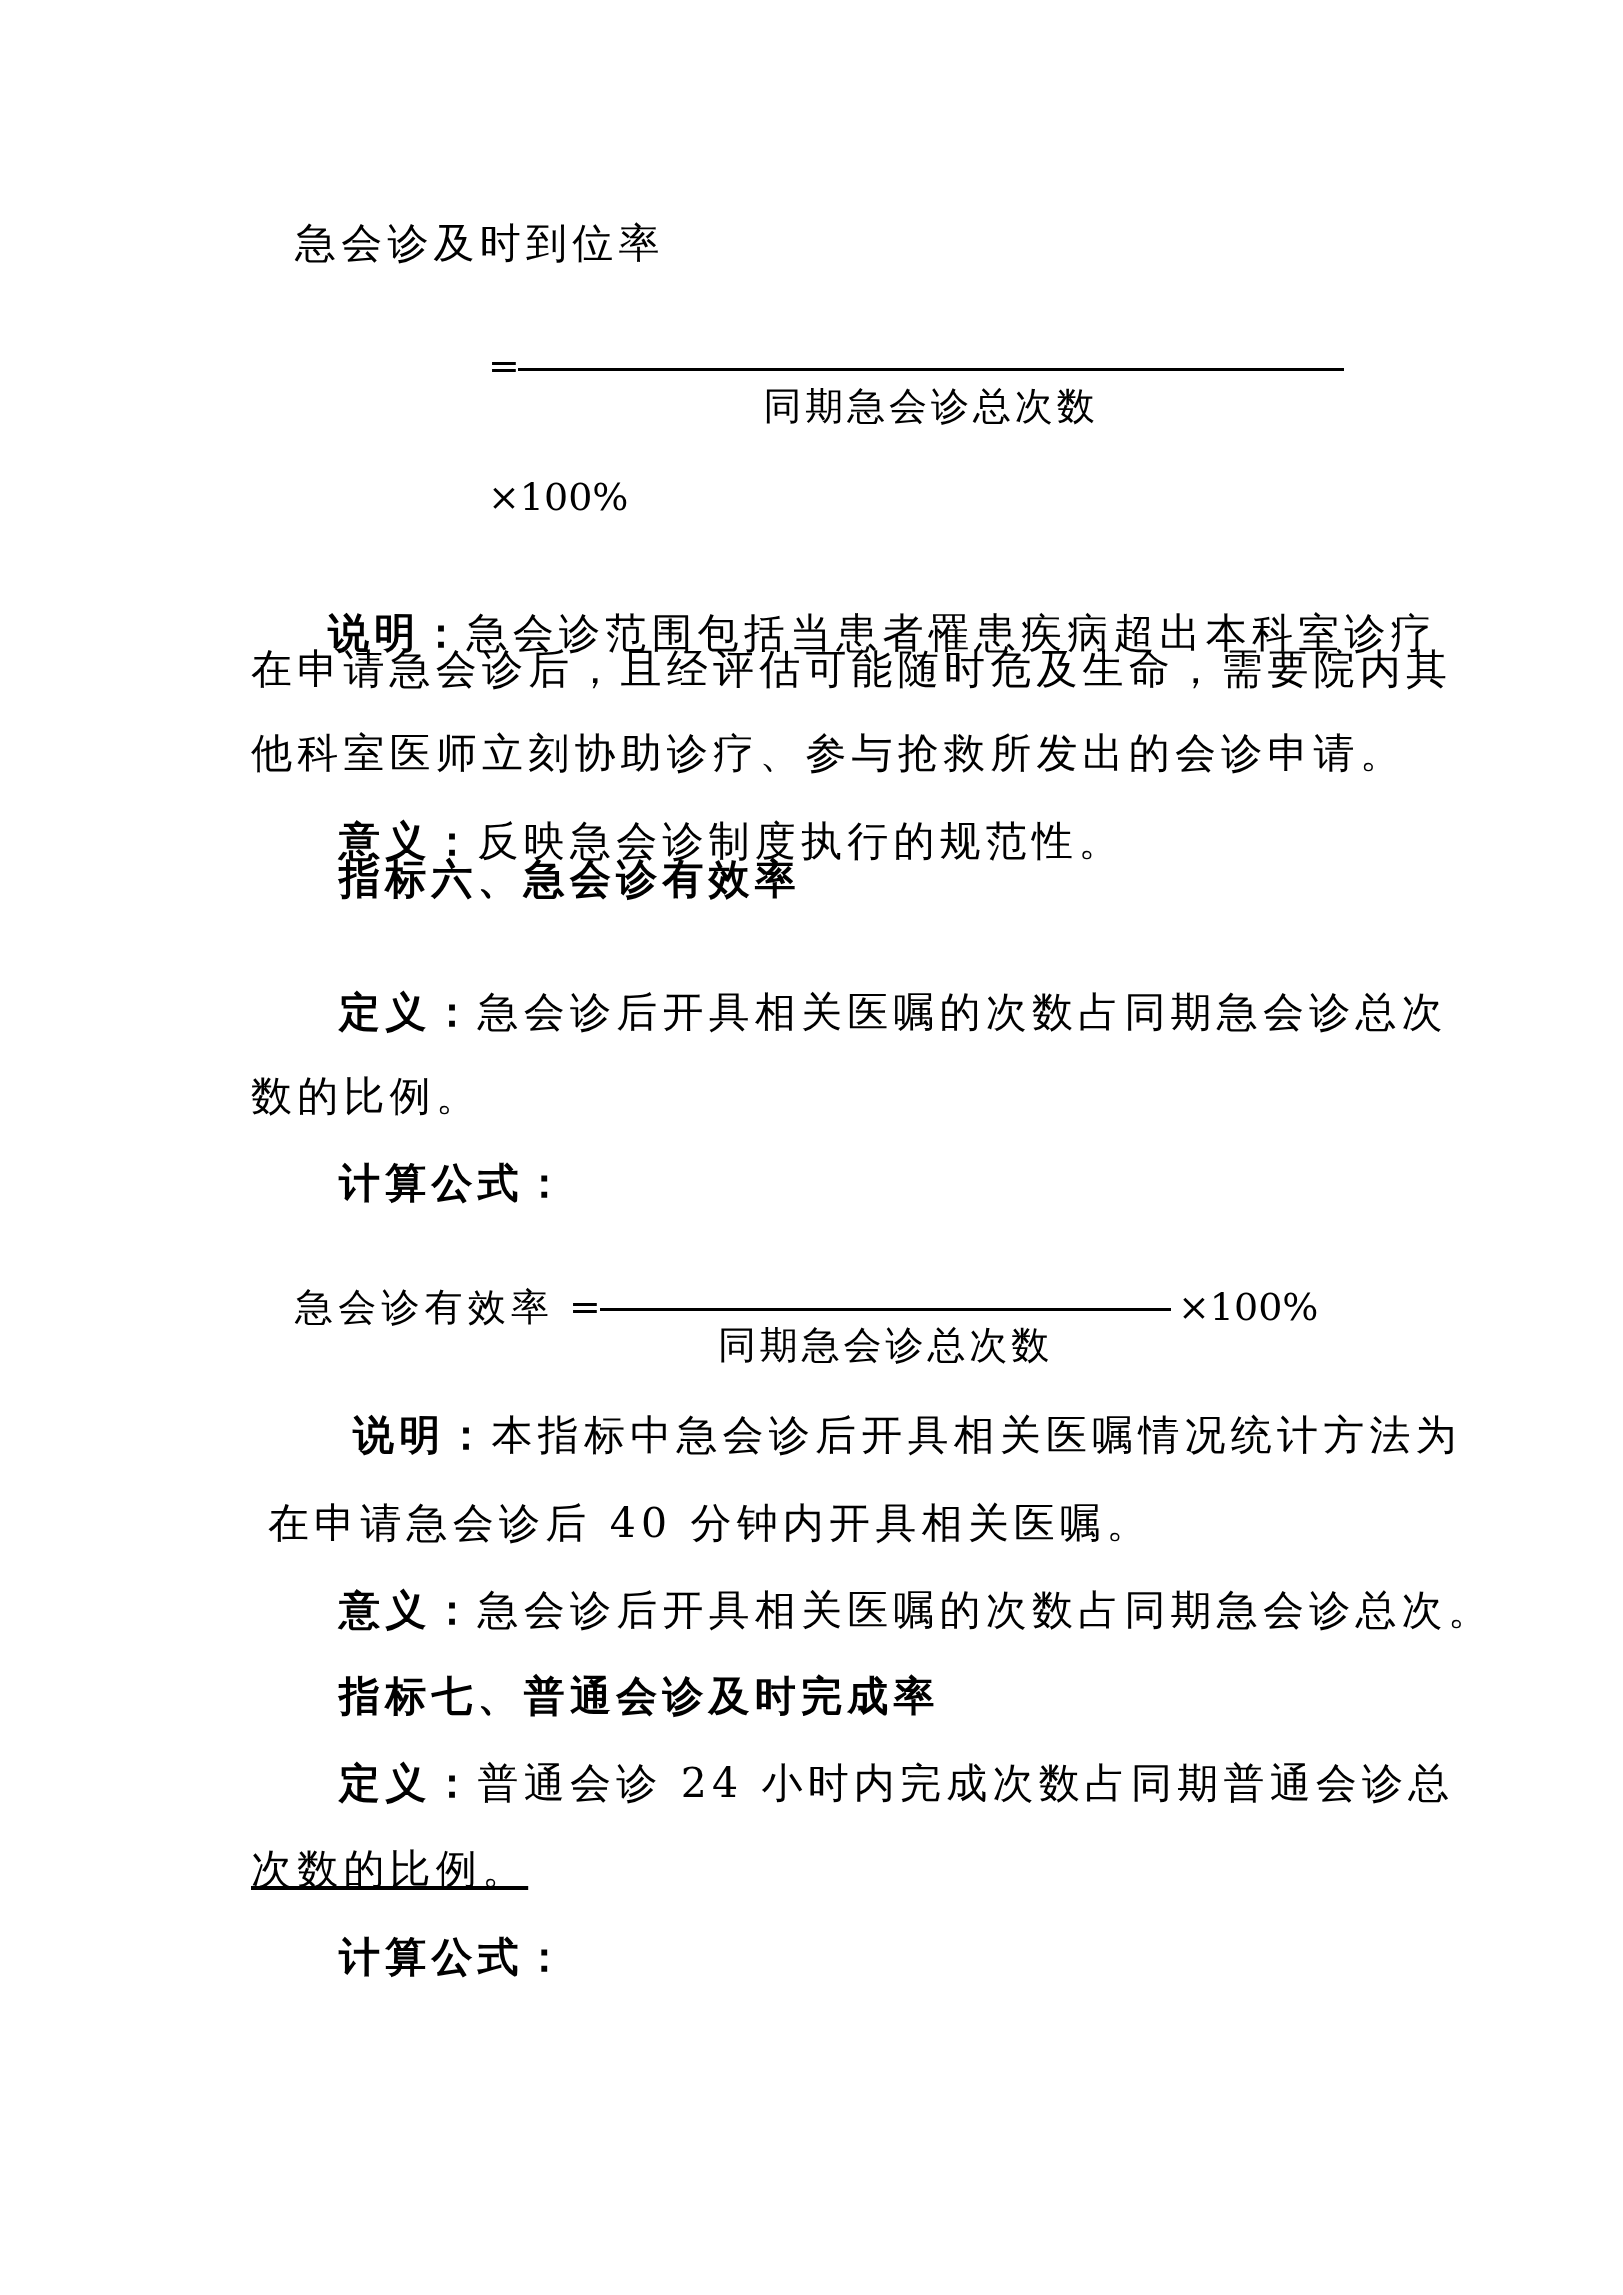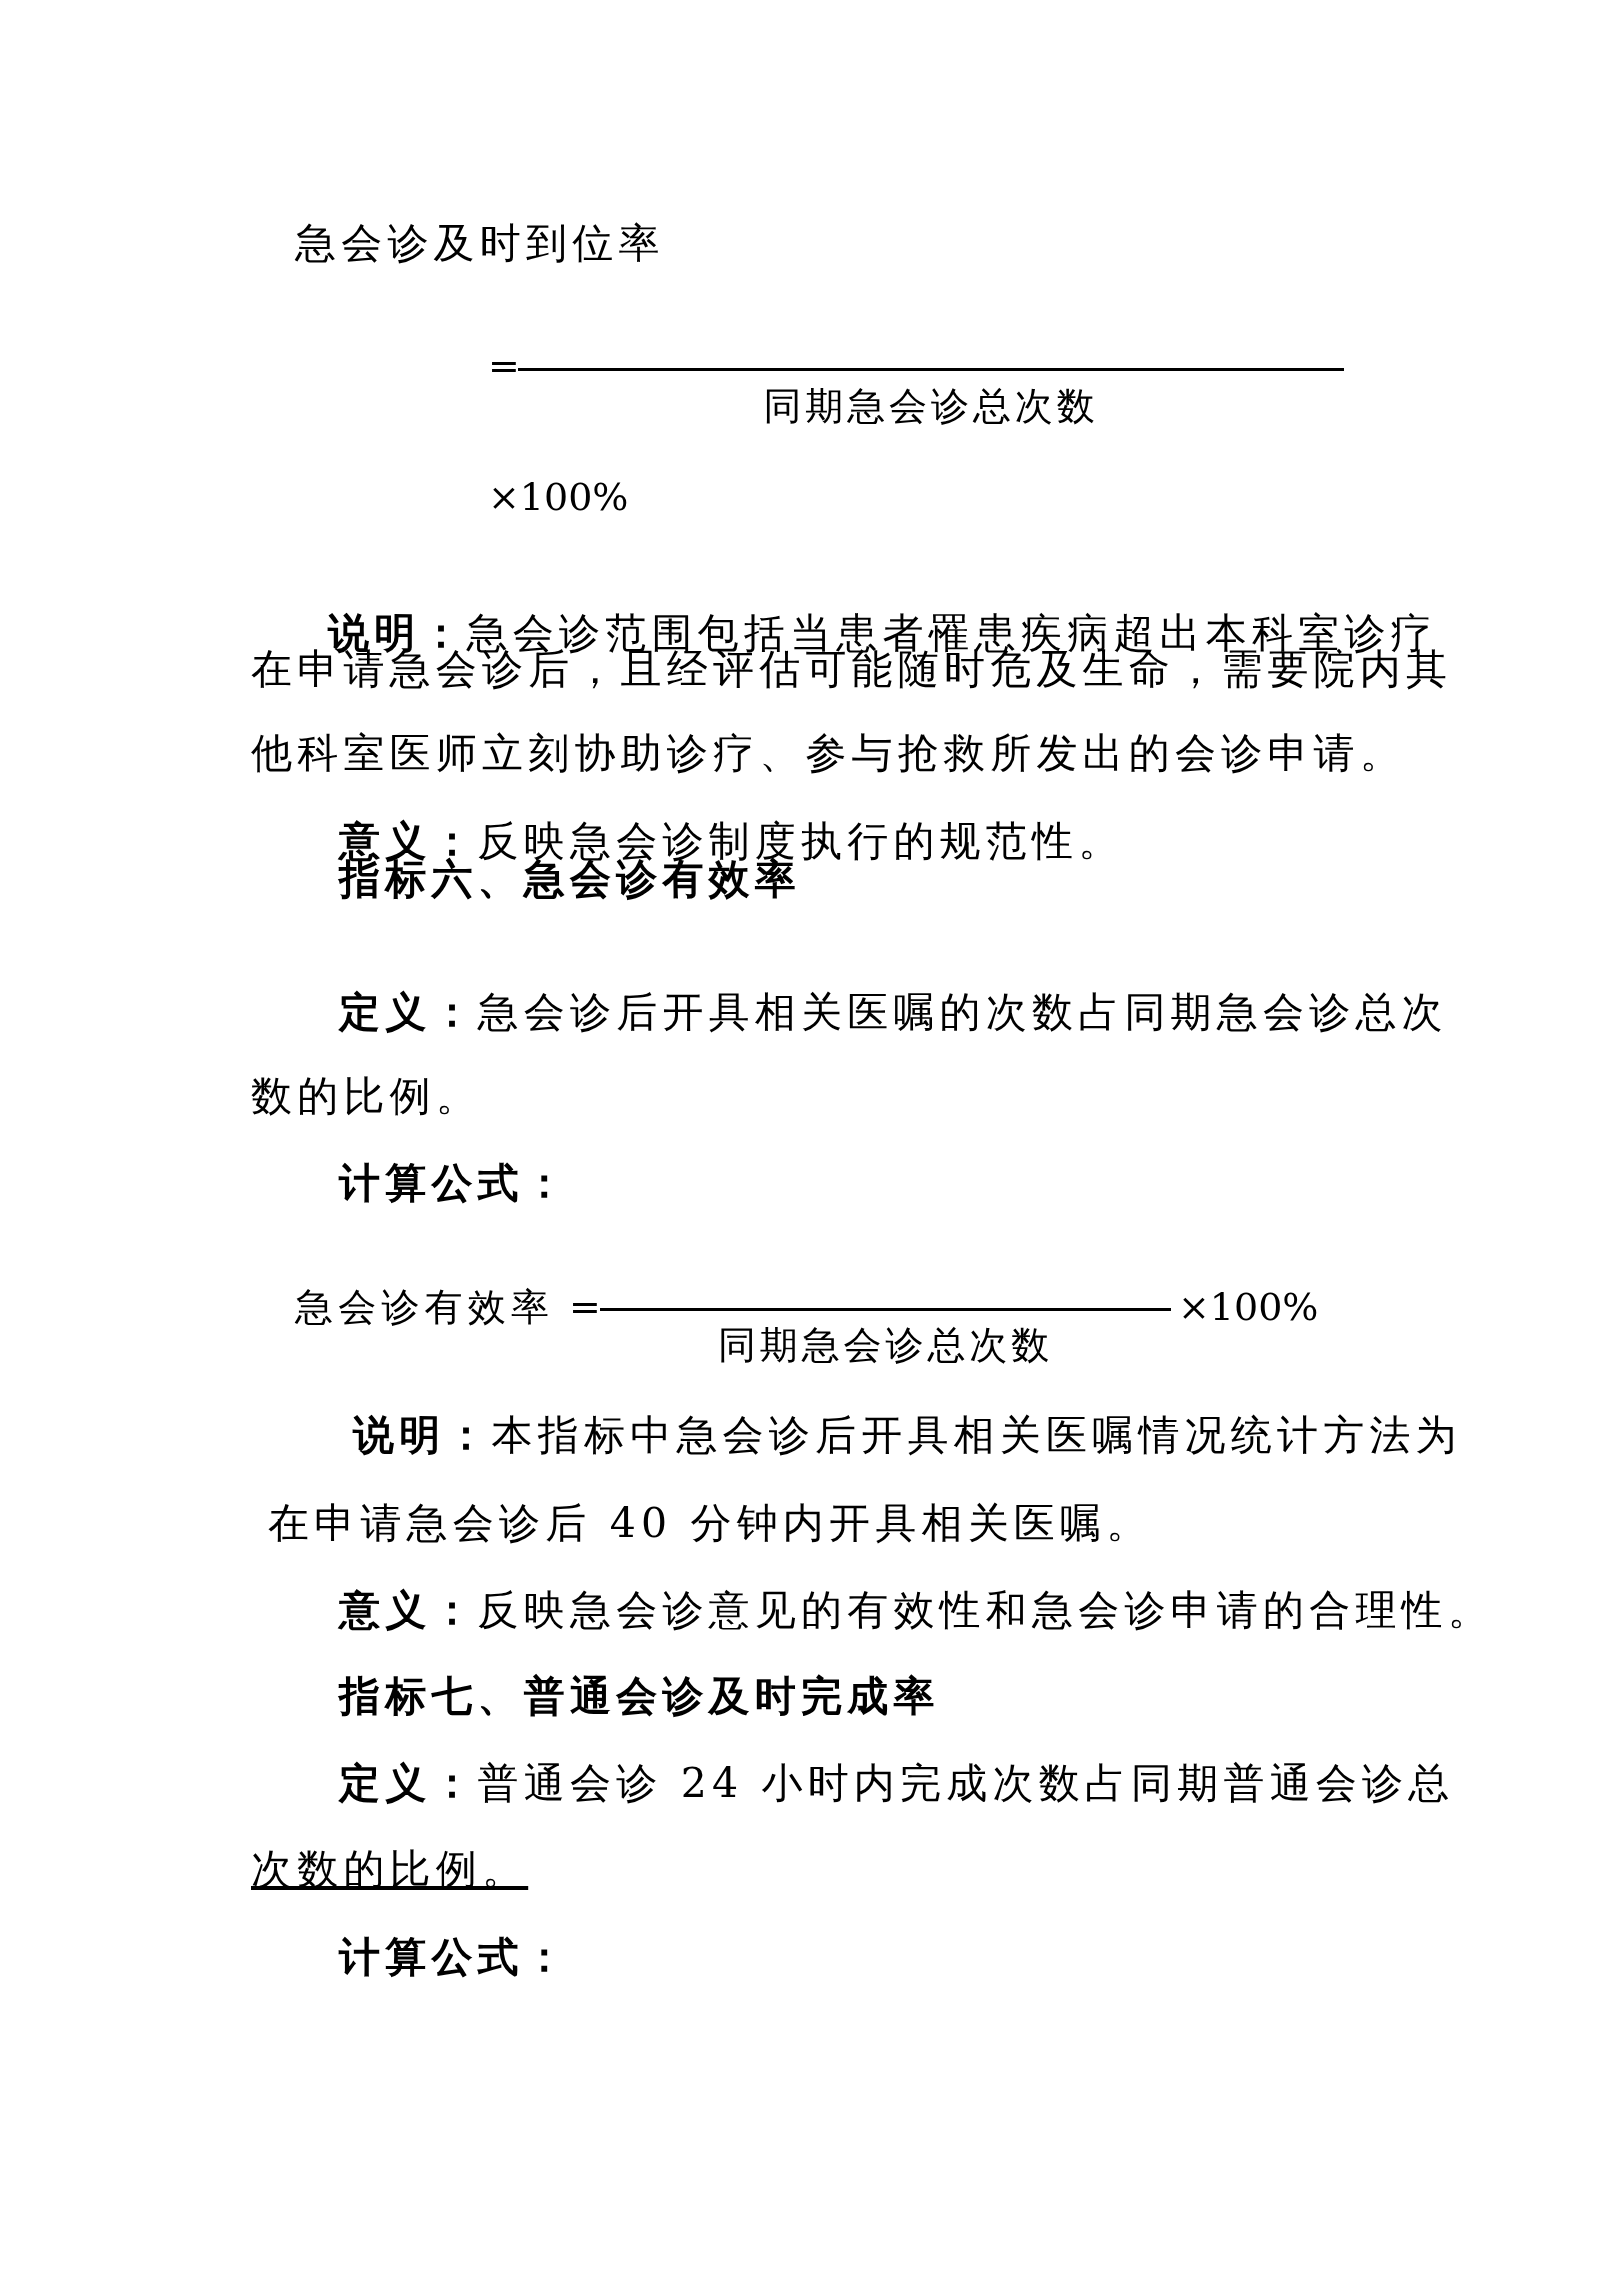--- a/index.html
+++ b/index.html
@@ -49,21 +49,21 @@
   <div class="den" style="top:77px;">同期急会诊总次数</div>
 </div>
 <div class="op" style="left:1178px; top:1288px;">×100%</div>
 
 <div class="ln" style="left:353px; top:1415px;">
   <span class="b">说明：</span><span>本指标中急会诊后开具相关医嘱情况统计方法为</span>
 </div>
 <div class="ln" style="left:251px; top:1503px;margin-left:17px;">在申请急会诊后 40 分钟内开具相关医嘱。</div>
 
 <div class="ln" style="left:339px; top:1590px;">
-  <span class="b">意义：</span><span>反映急会诊意见的有效性和急会诊申请的合理性。</span>
+  <span class="b">意义：</span><span>急会诊后开具相关医嘱的次数占同期急会诊总次。</span>
 </div>
 
 <div class="ln b" style="left:339px; top:1676px;">指标七、普通会诊及时完成率</div>
 
 <div class="ln" style="left:339px; top:1763px;">
   <span class="b">定义：</span><span>普通会诊 24 小时内完成次数占同期普通会诊总</span>
 </div>
 <div class="ln" style="left:251px; top:1849px;text-decoration:underline;">次数的比例。</div>
 
 <div class="ln b" style="left:339px; top:1937px;">计算公式：</div>

